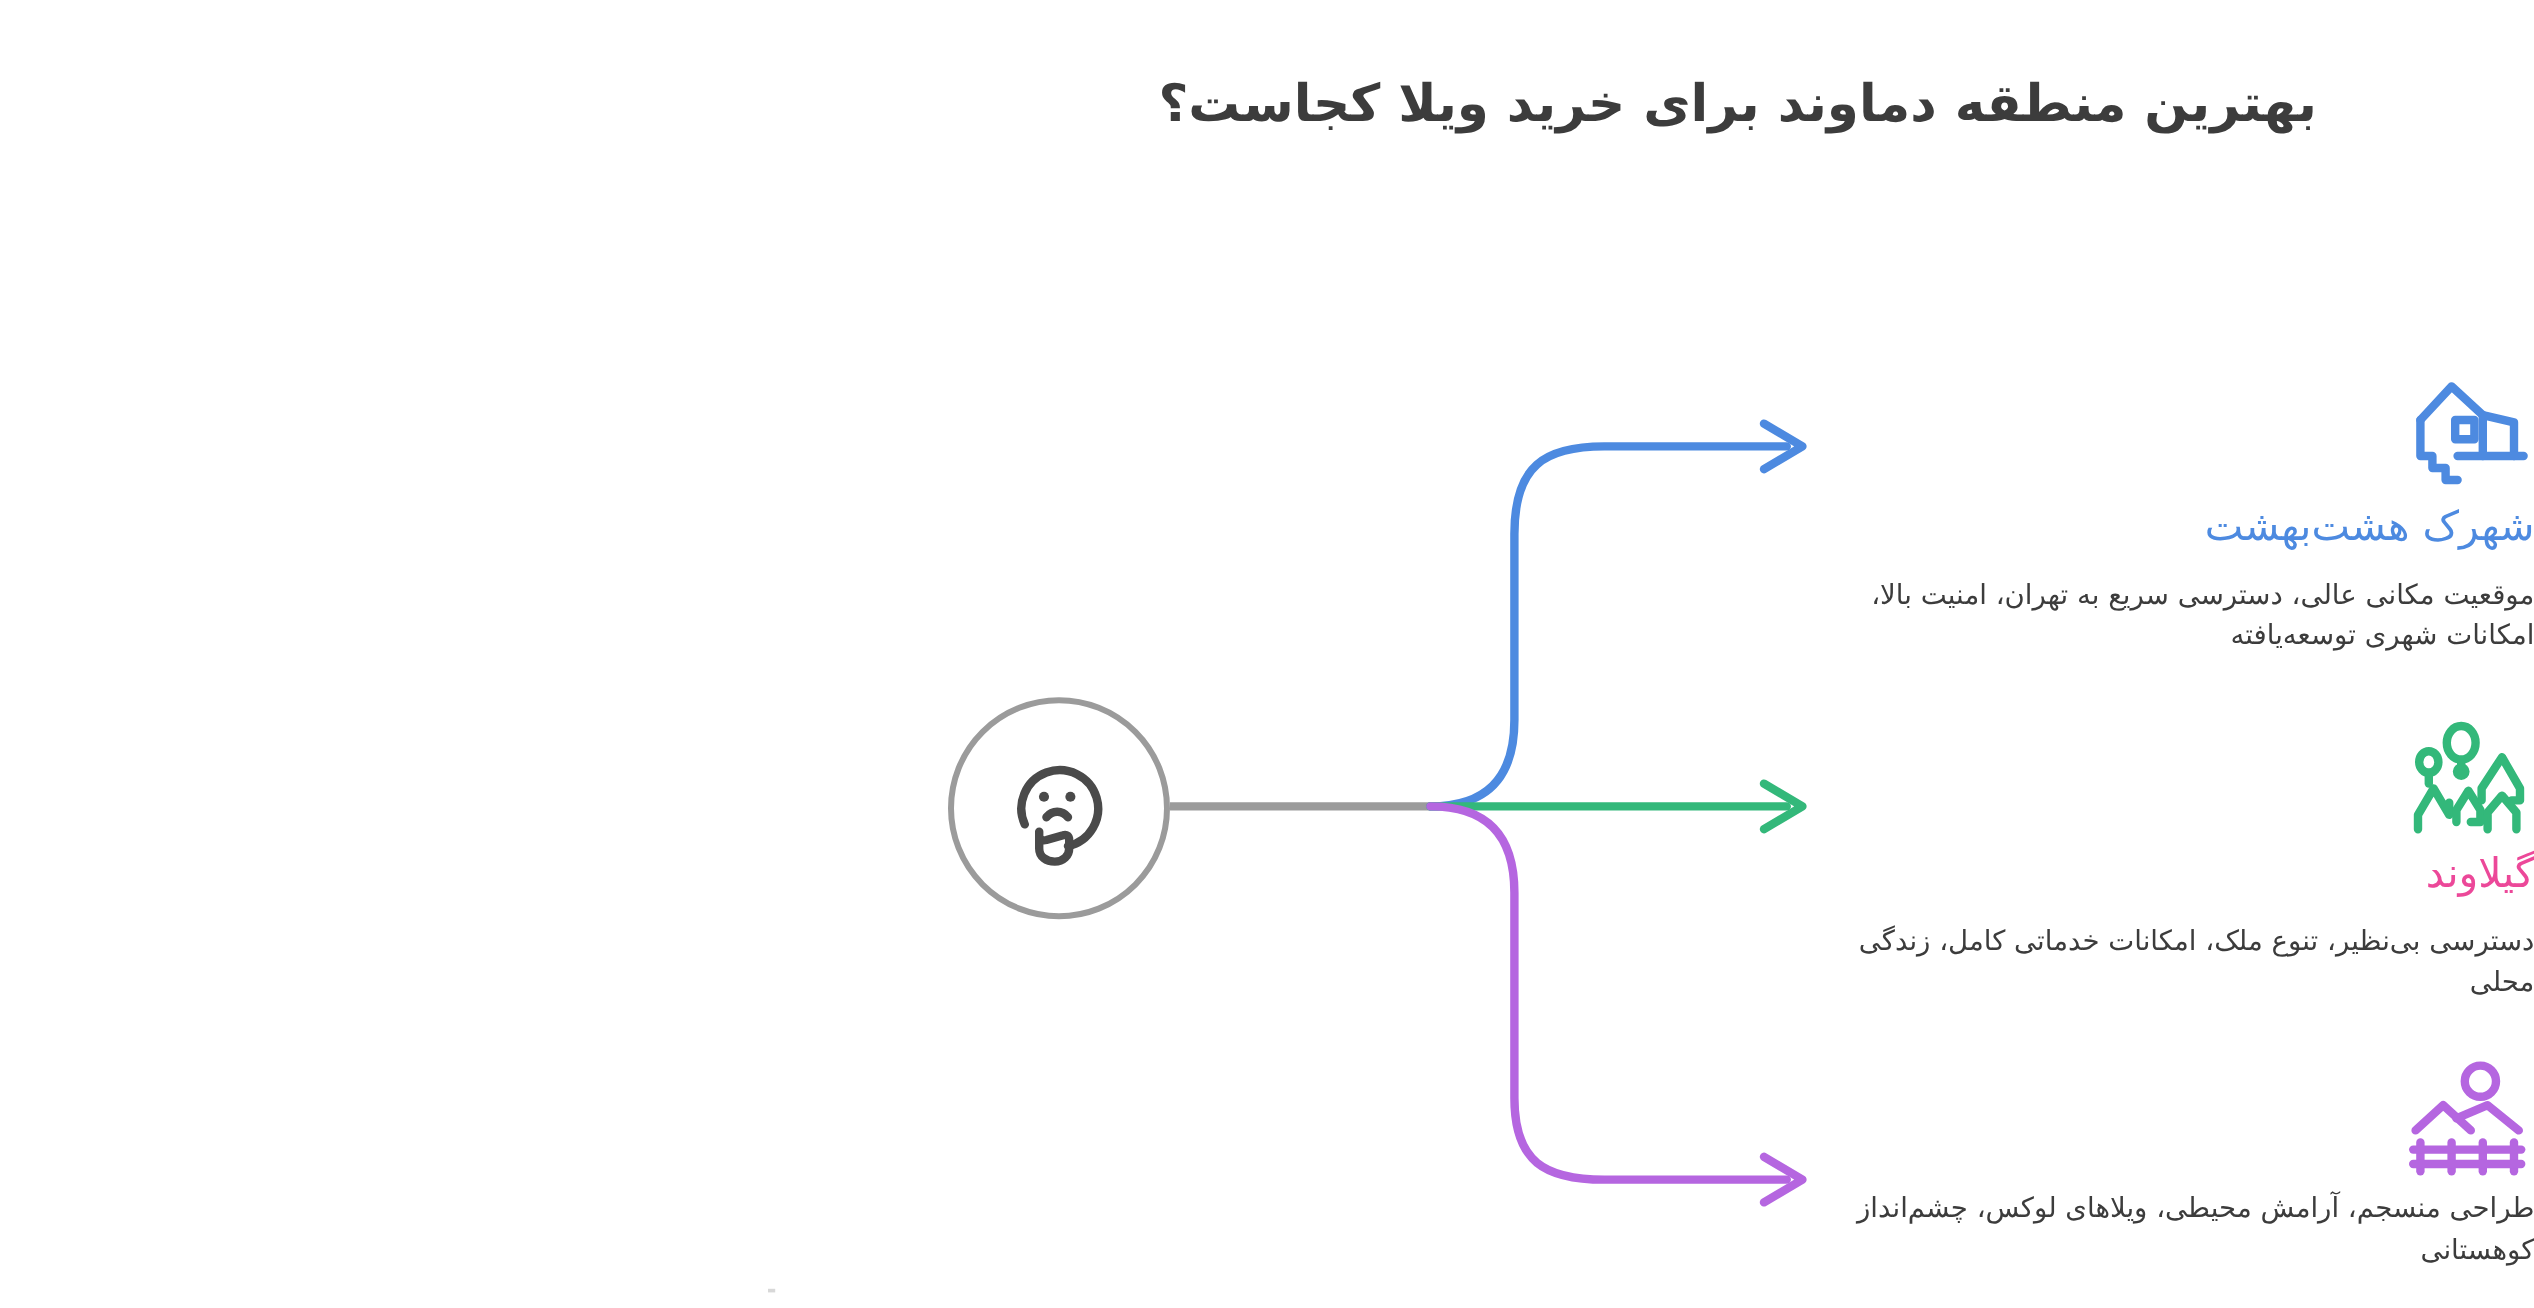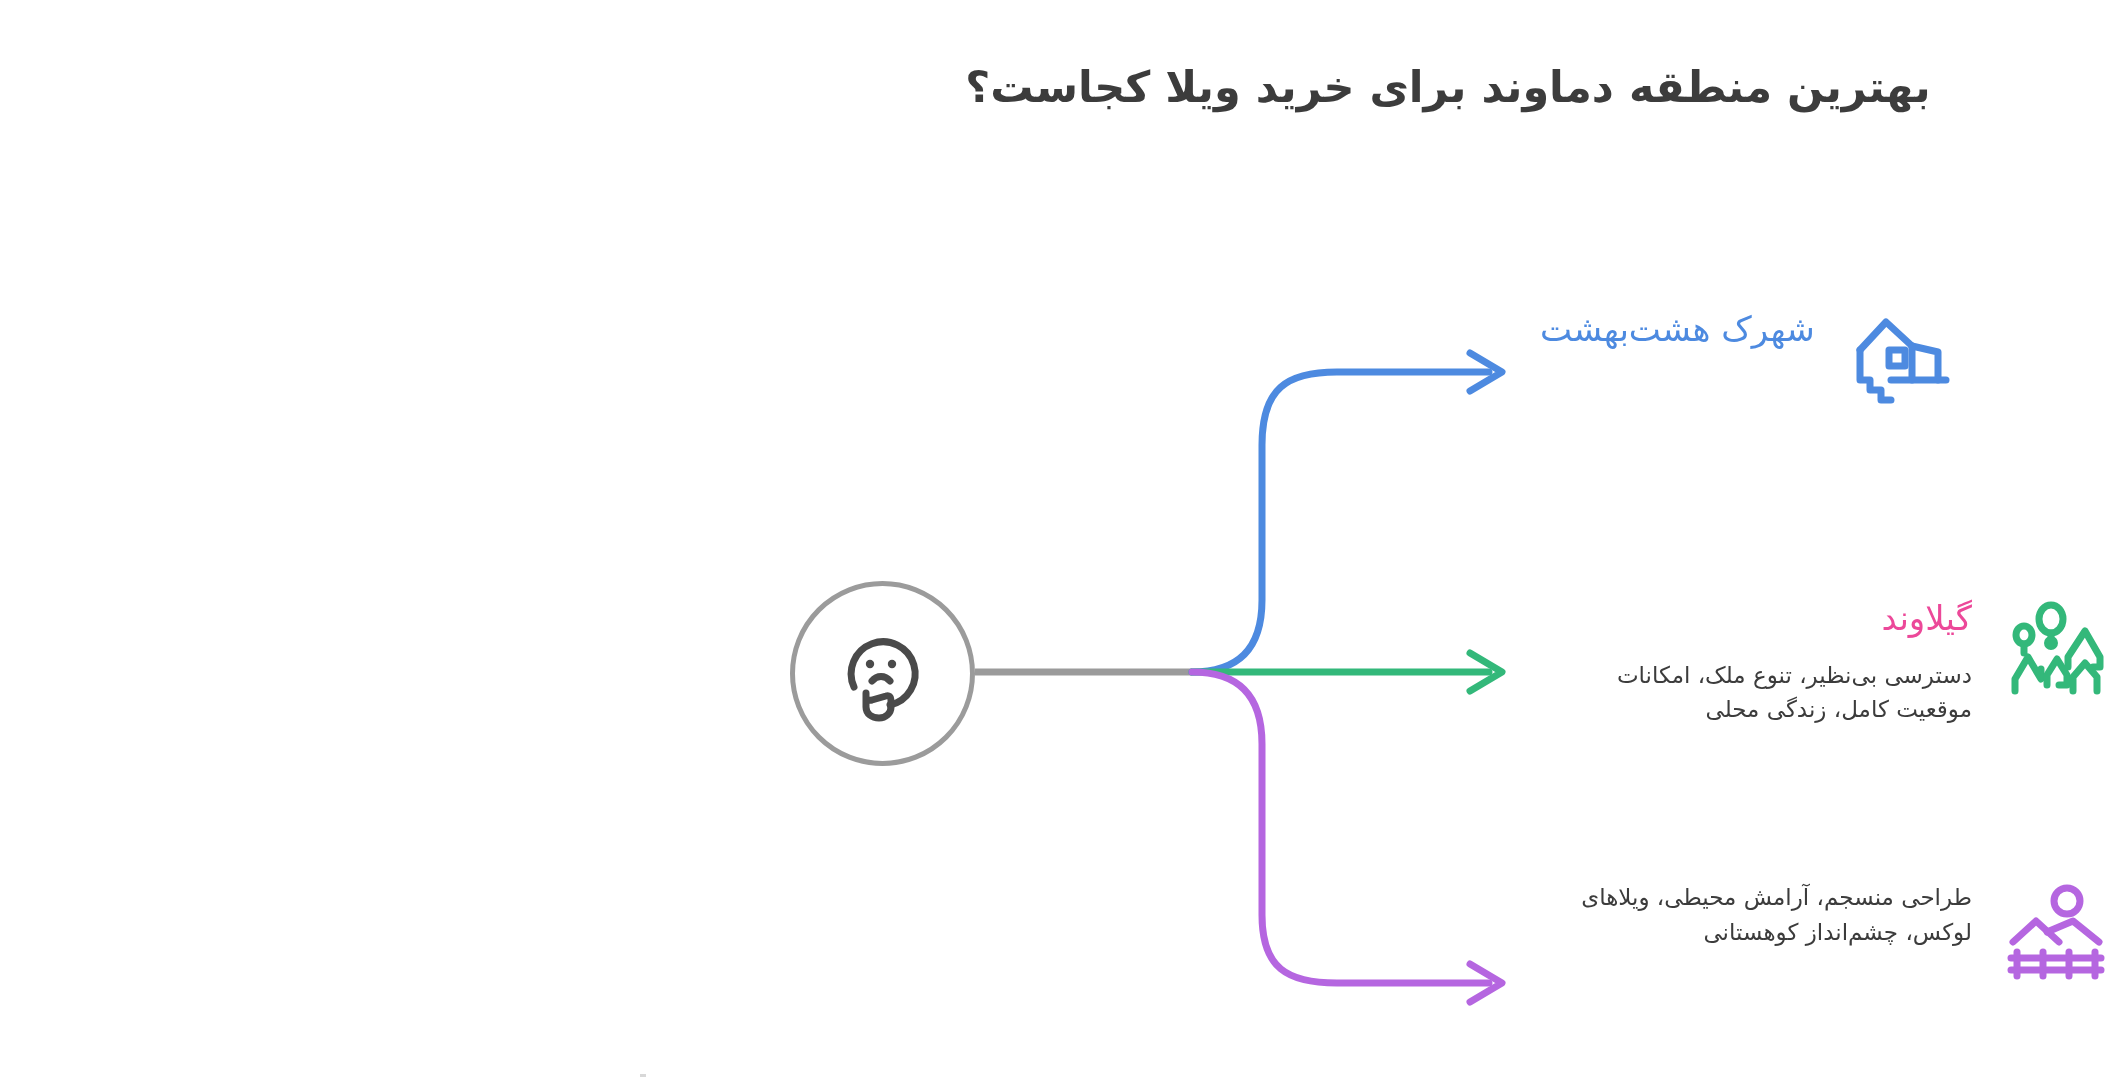--- a/index.html
+++ b/index.html
@@ -56,21 +56,21 @@
     display: flex;
     align-items: center;
     justify-content: center;
   }
   #central-node svg { display: block; }
 
   
   .branch {
     position: absolute;
     display: flex;
-    flex-direction: row;
+    flex-direction: column;
     align-items: flex-start;
     direction: rtl;
   }
   .branch-icon {
     flex: 0 0 auto;
     width: 110px;
     height: 110px;
     margin-left: 30px;
     display: flex;
     align-items: flex-start;
@@ -154,40 +154,41 @@
         <path d="M 10 42 L 36 14 L 62 38"></path>
         <path d="M 10 42 L 10 72 L 20 72 L 20 82 L 31 82 L 31 92 L 41 92"></path>
         <path d="M 62 38 L 88 44 L 88 72"></path>
         <path d="M 62 38 L 62 72"></path>
         <path d="M 41 72 L 96 72"></path>
         <rect x="39" y="42" width="16" height="16"></rect>
       </svg>
     </div>
     <div class="branch-text">
       <div class="branch-title">شهرک هشت‌بهشت</div>
+      <div class="branch-desc">موقعیت مکانی عالی، دسترسی سریع به تهران، امنیت بالا، امکانات شهری توسعه‌یافته</div>
     </div>
   </div>
 
   <div class="branch" id="branch-2">
     <div class="branch-icon">
       <svg width="100" height="100" viewBox="0 0 100 100" fill="none" stroke="#33b87a" stroke-width="7" stroke-linecap="round" stroke-linejoin="round">
         <ellipse cx="44" cy="22" rx="12" ry="14"></ellipse>
         <path d="M 44 36 L 44 44"></path>
         <circle cx="44" cy="46" r="3.5"></circle>
         <ellipse cx="17" cy="38" rx="8" ry="9"></ellipse>
         <path d="M 17 47 L 17 56"></path>
         <path d="M 8 94 L 8 82 L 21 60 L 34 82 L 34 72"></path>
         <path d="M 40 88 L 40 78 L 50 62 L 60 78 L 60 88 L 52 88"></path>
         <path d="M 61 70 L 61 60 L 78 34 L 93 60 L 93 70 L 86 70"></path>
         <path d="M 66 94 L 66 80 L 78 66 L 90 80 L 90 94"></path>
       </svg>
     </div>
     <div class="branch-text">
       <div class="branch-title">گیلاوند</div>
-      <div class="branch-desc">دسترسی بی‌نظیر، تنوع ملک، امکانات موقعیت کامل، زندگی محلی</div>
+      <div class="branch-desc">دسترسی بی‌نظیر، تنوع ملک، امکانات خدماتی کامل، زندگی محلی</div>
     </div>
   </div>
 
   <div class="branch" id="branch-3">
     <div class="branch-icon">
       <svg width="100" height="100" viewBox="0 0 100 100" fill="none" stroke="#b566e0" stroke-width="7" stroke-linecap="round" stroke-linejoin="round">
         <circle cx="60" cy="21" r="13"></circle>
         <path d="M 6 62 L 29 41 L 52 62"></path>
         <path d="M 40 52 L 66 41 L 92 62"></path>
         <path d="M 10 72 L 10 96"></path>

